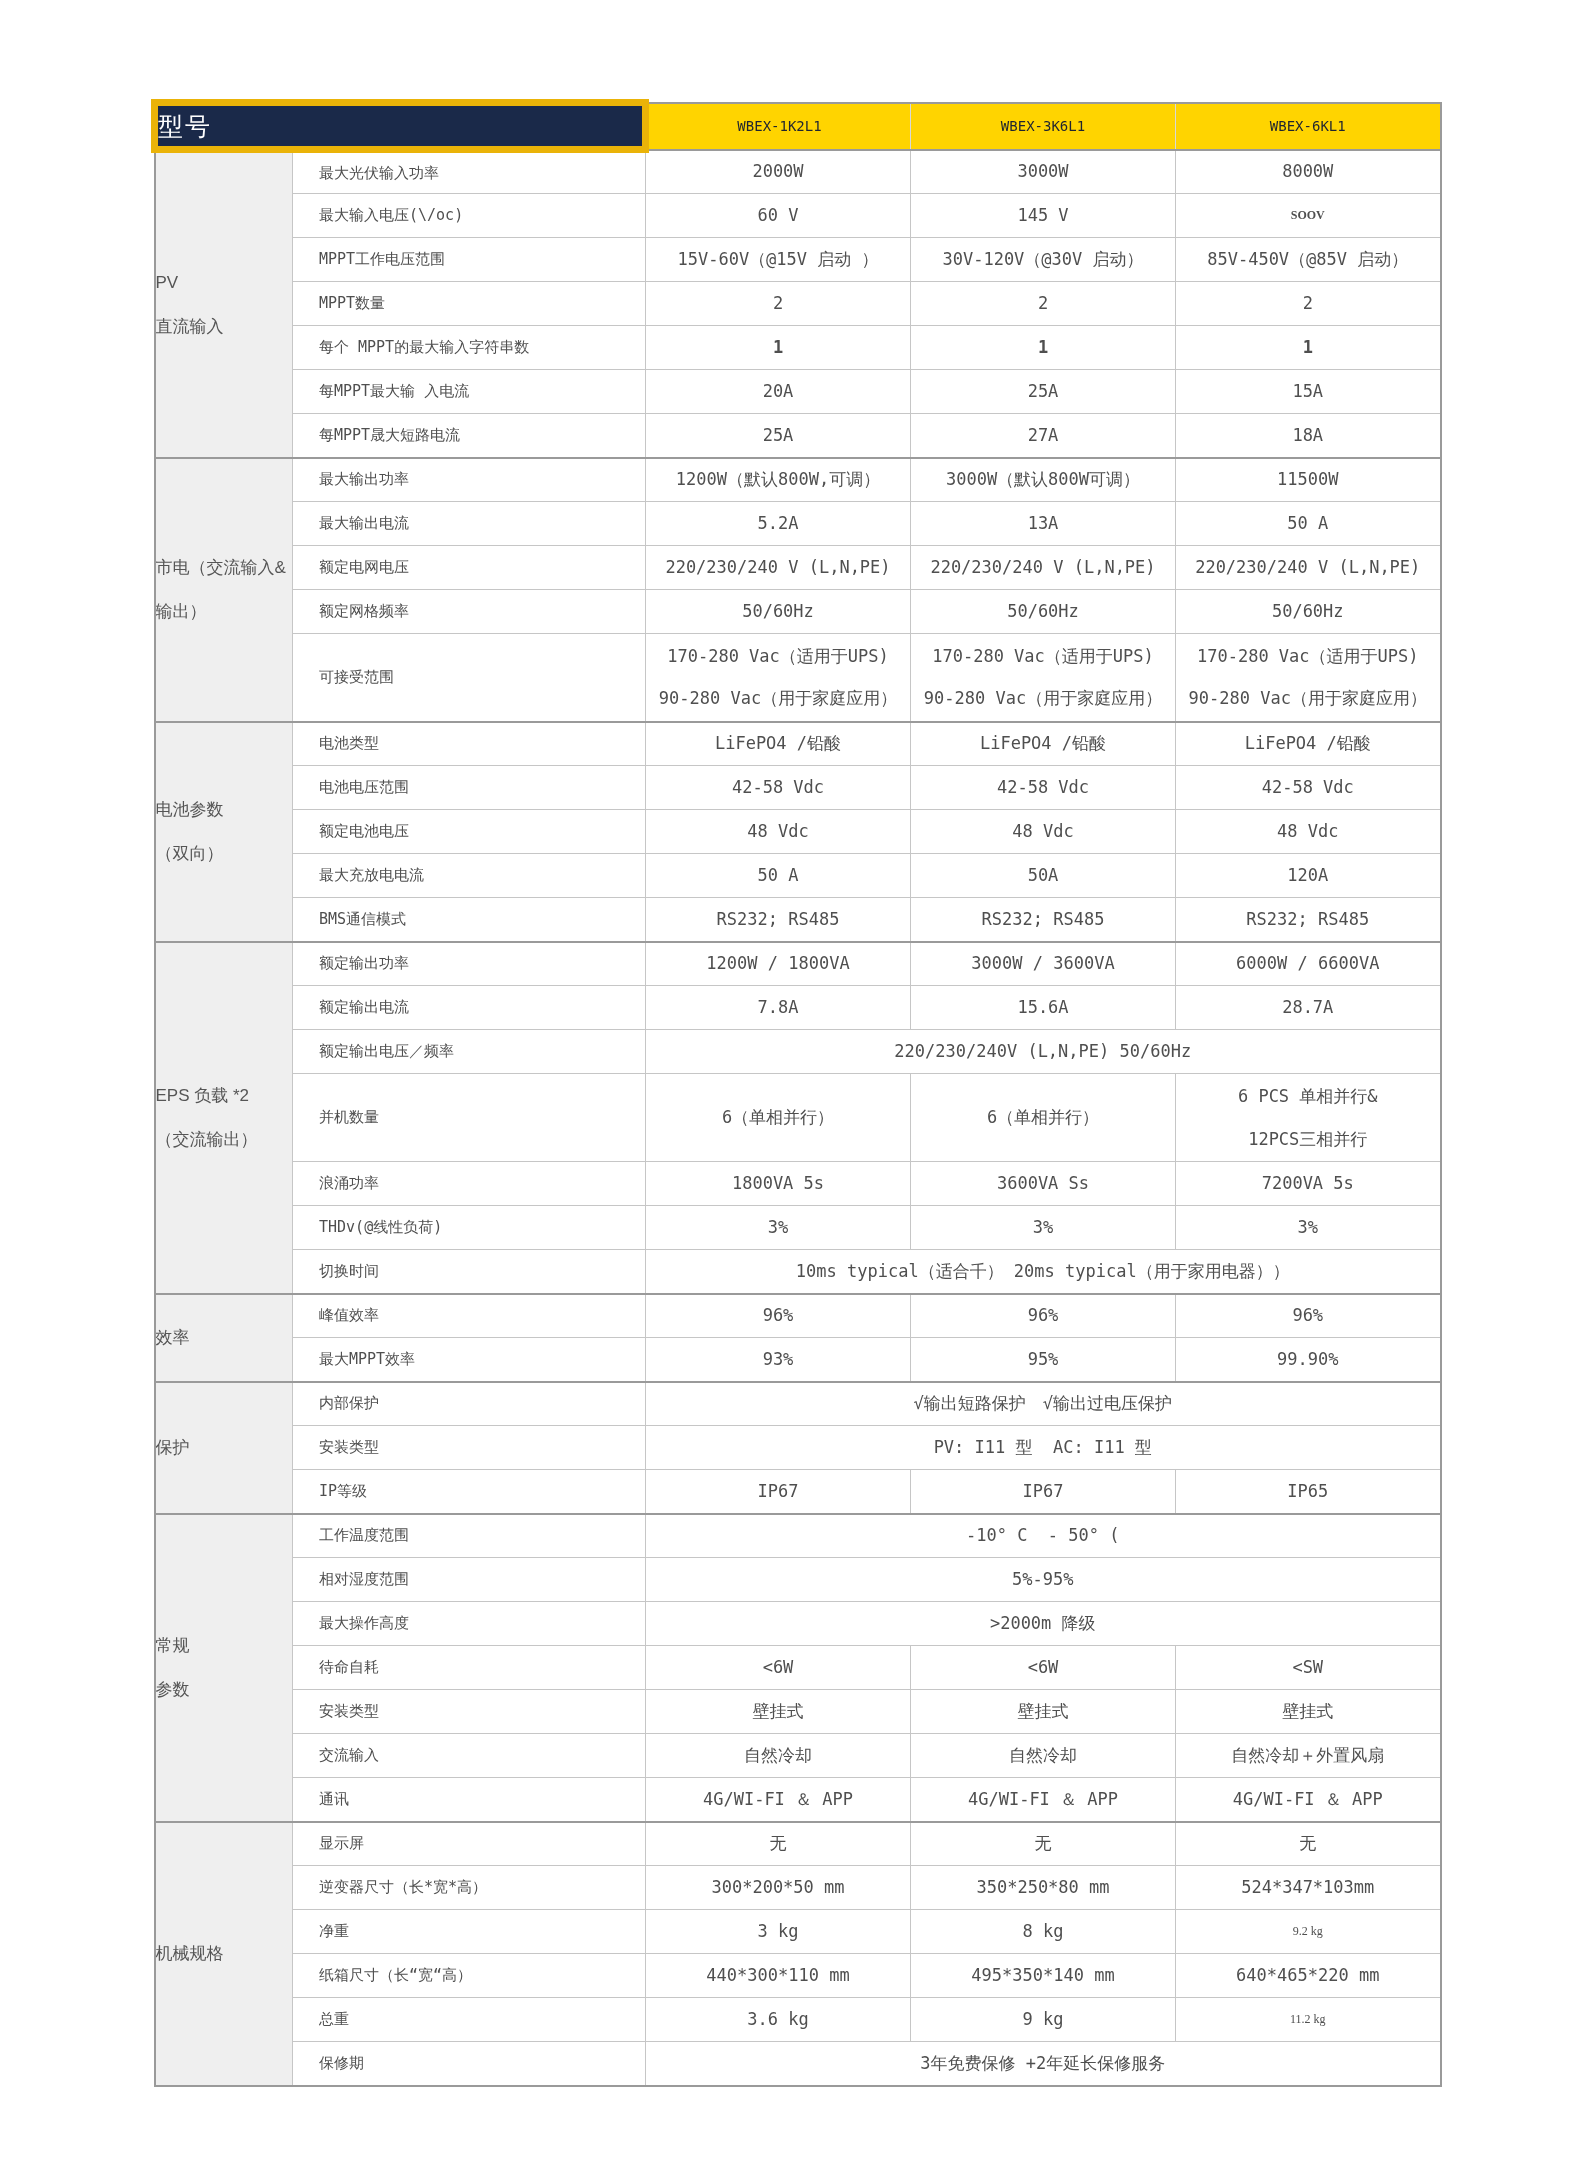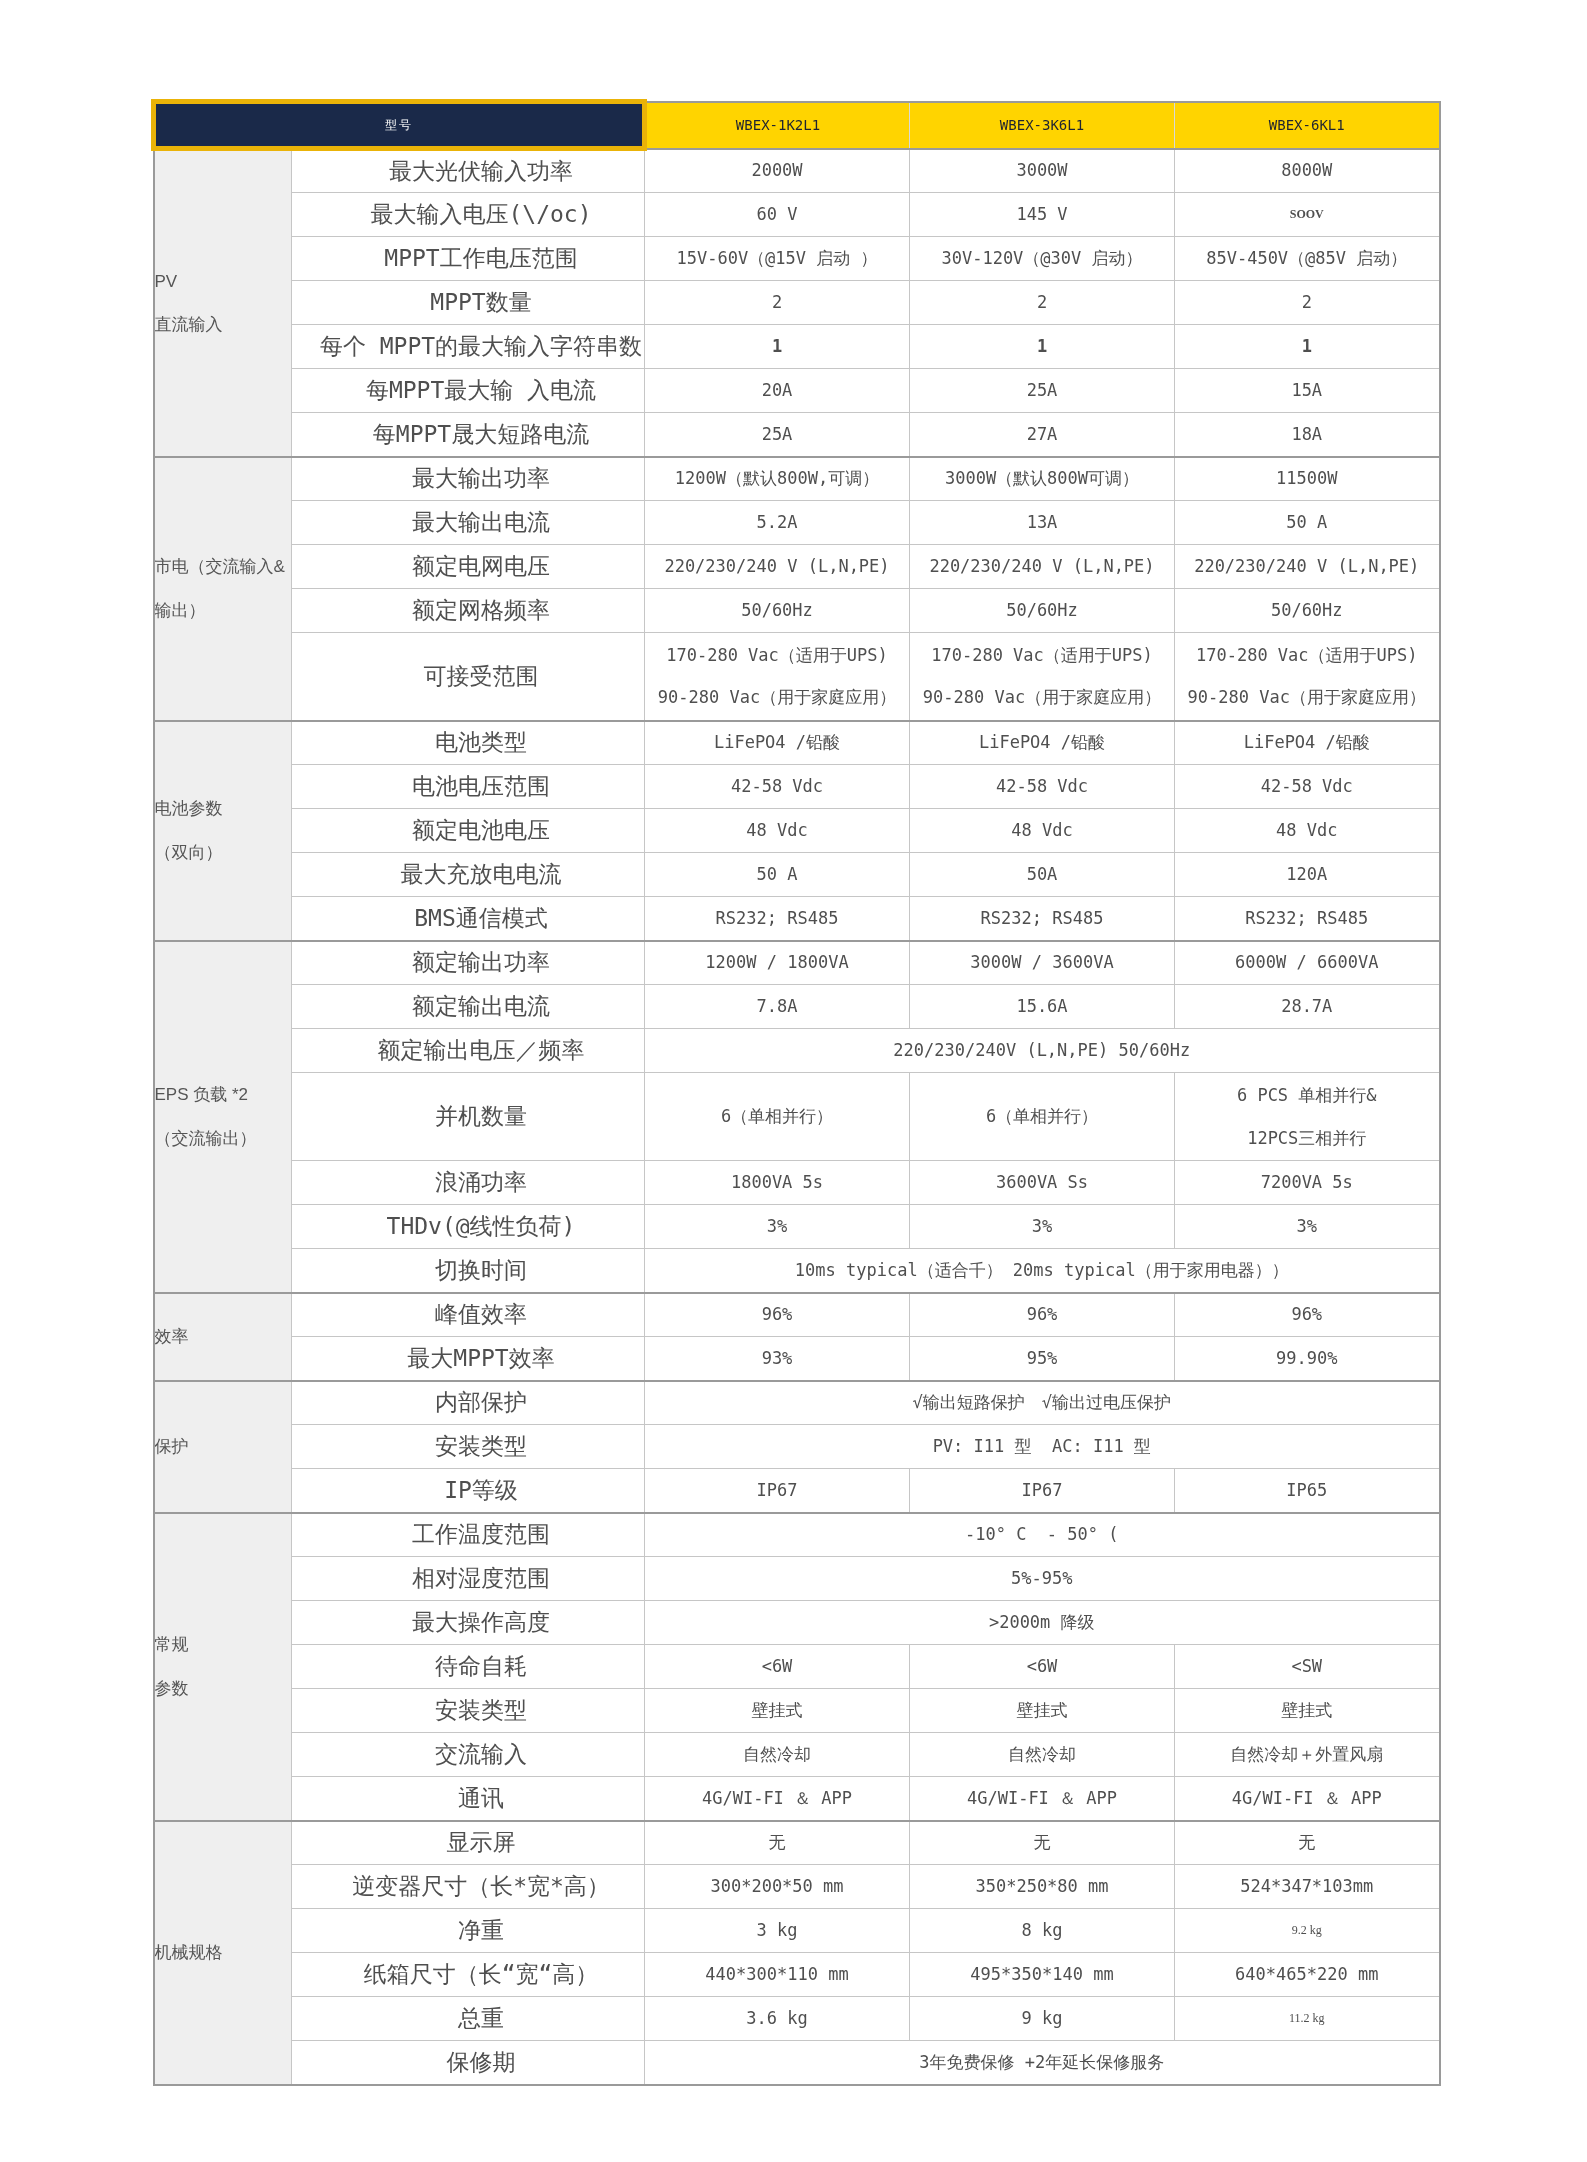--- a/index.html
+++ b/index.html
@@ -20,40 +20,40 @@
   col.c-sec{width:138px;}
   col.c-param{width:353px;}
   col.c-val{width:265px;}
   th,td{padding:0;overflow:hidden;}
   thead tr{height:47px;}
   tbody tr{height:44px;}
   tbody tr.tall{height:88px;}
   th{font-weight:normal;}
   .model-th{
     background:#1a2949;color:#ffffff;
-    font-size:12px;letter-spacing:2px;text-align:center;
-    border:5px solid #eab308;
+    font-size:25px;letter-spacing:2px;text-align:left;
+    border:7px solid #eab308;
   }
   .brand{
     background:#ffd400;color:#1f2430;
     font-family:"DejaVu Sans Mono",monospace;
     font-size:14px;text-align:center;
     border:1px solid #d8d8d8;
   }
   .sec{
     background:#efefef;color:#555555;
     text-align:left;vertical-align:middle;
     font-size:17px;line-height:2.55;
     white-space:pre-line;
     border:1px solid #c6c6c6;
   }
   .param{
     background:#ffffff;color:#4f4f4f;
-    text-align:center;vertical-align:middle;
-    padding-left:26px;font-size:23px;
+    text-align:left;vertical-align:middle;
+    padding-left:26px;font-size:15px;
     font-family:"DejaVu Sans Mono",monospace;
     border:1px solid #c6c6c6;
   }
   .val{
     background:#ffffff;color:#4f4f4f;
     text-align:center;vertical-align:middle;
     font-size:17px;line-height:1.45;
     font-family:"DejaVu Sans Mono",monospace;
     white-space:pre-wrap;
     border:1px solid #c6c6c6;

